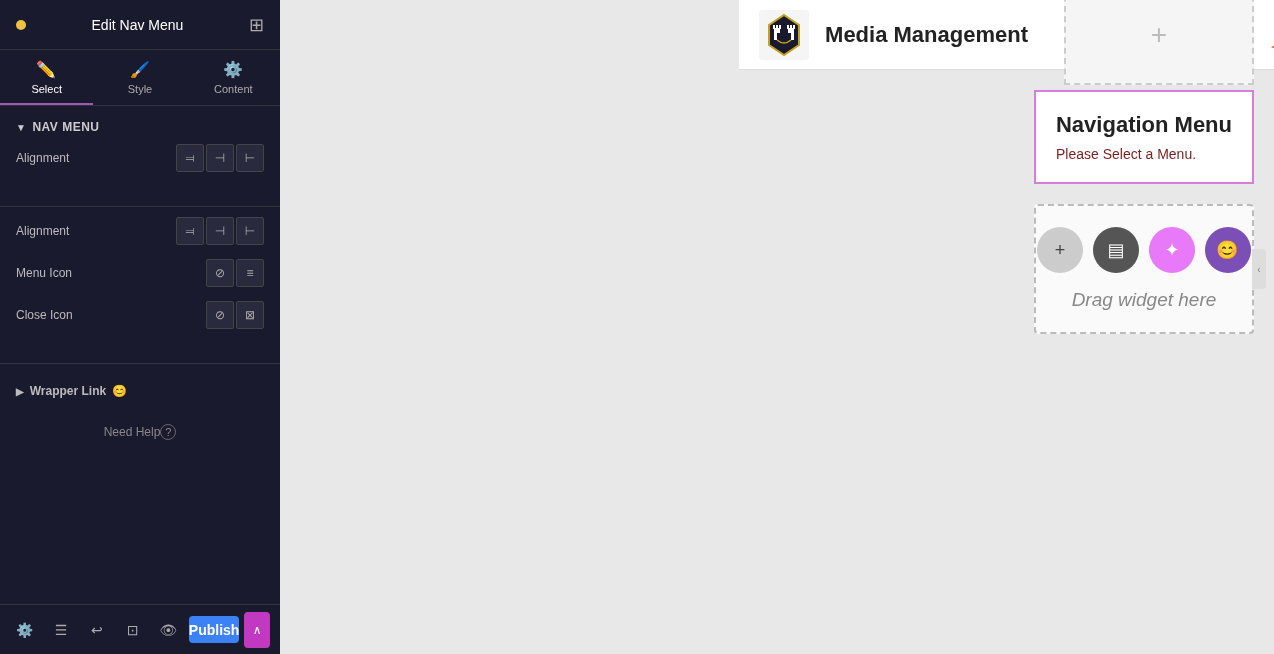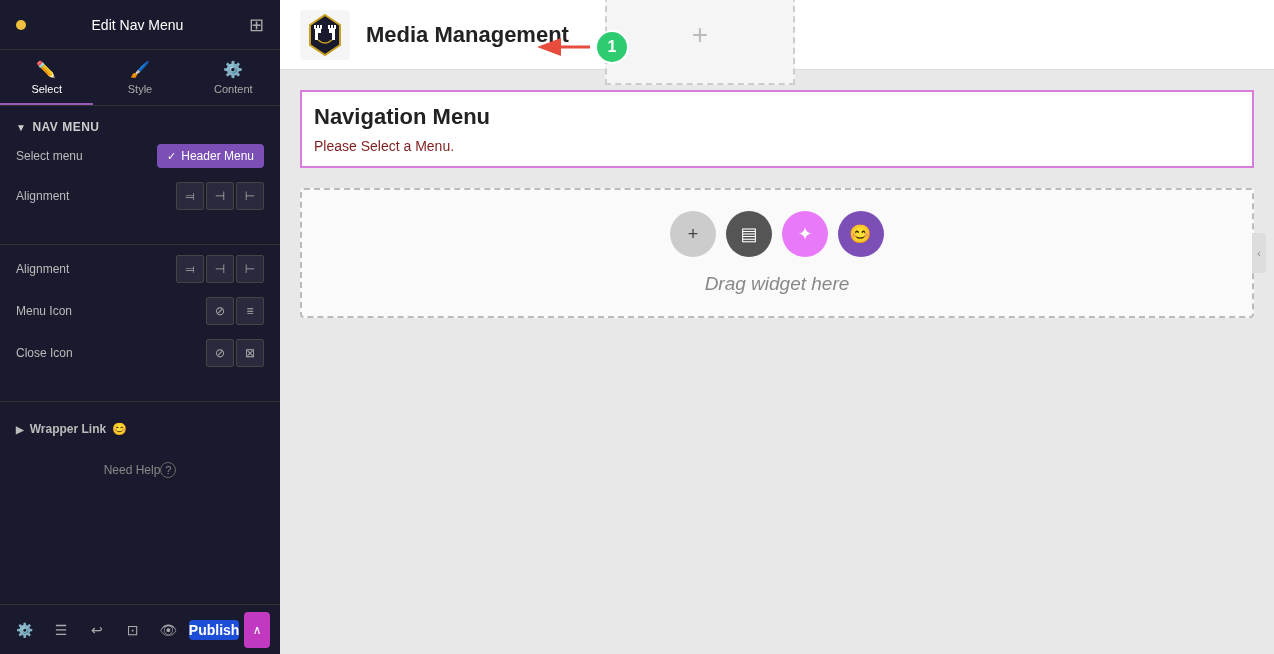--- a/index.html
+++ b/index.html
@@ -233,25 +233,25 @@
       align-items: center;
       justify-content: center;
       color: #aaa;
       cursor: pointer;
       font-size: 14px;
       border-radius: 4px;
     }
 
     .publish-btn {
       flex: 1;
-      background: #1d4ed8;
+      background: #3b82f6;
       color: #fff;
       border: none;
       border-radius: 4px;
-      height: 20px;
+      height: 27px;
       font-size: 14px;
       font-weight: 600;
       cursor: pointer;
     }
 
     .publish-chevron {
       width: 30px;
       height: 36px;
       background: #c039c0;
       border: none;
@@ -264,20 +264,21 @@
       font-size: 12px;
     }
 
     
     .main-area {
       flex: 1;
       display: flex;
       flex-direction: column;
       background: #e8e8e8;
       position: relative;
+      align-items: flex-end;
     }
 
     
     .header-bar {
       display: flex;
       align-items: center;
       background: #fff;
       height: 70px;
       padding: 0 20px;
       gap: 16px;
@@ -309,21 +310,21 @@
       display: flex;
       flex-direction: column;
       position: relative;
       padding: 20px;
     }
 
     
     .nav-menu-widget {
       background: #fff;
       border: 2px solid #d87ddb;
-      padding: 12px;
+      padding: 20px;
       margin-bottom: 20px;
     }
 
     .nav-menu-title {
       font-size: 22px;
       font-weight: 600;
       color: #222;
       margin-bottom: 8px;
     }
 
@@ -465,27 +466,20 @@
 
   <div class="panel-content">
 
     <div class="section-header">
       <span class="arrow">▼</span>
       <span>Nav Menu</span>
     </div>
 
     <div class="section-body">
 
-      <div class="form-row">
-        <span class="form-label">Select menu</span>
-        <button class="select-menu-btn">
-          <span class="checkmark">✓</span>
-          <span>Header Menu</span>
-        </button>
-      </div>
 
       <div class="form-row">
         <span class="form-label">Alignment</span>
         <div class="alignment-group">
           <button class="align-btn">⫤</button>
           <button class="align-btn">⊣</button>
           <button class="align-btn">⊢</button>
         </div>
       </div>
 

